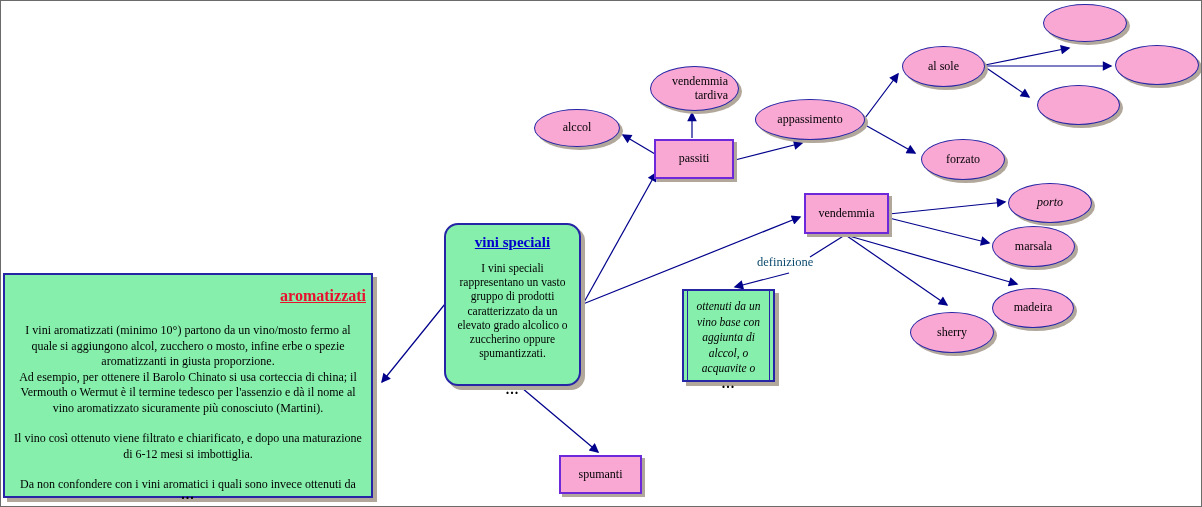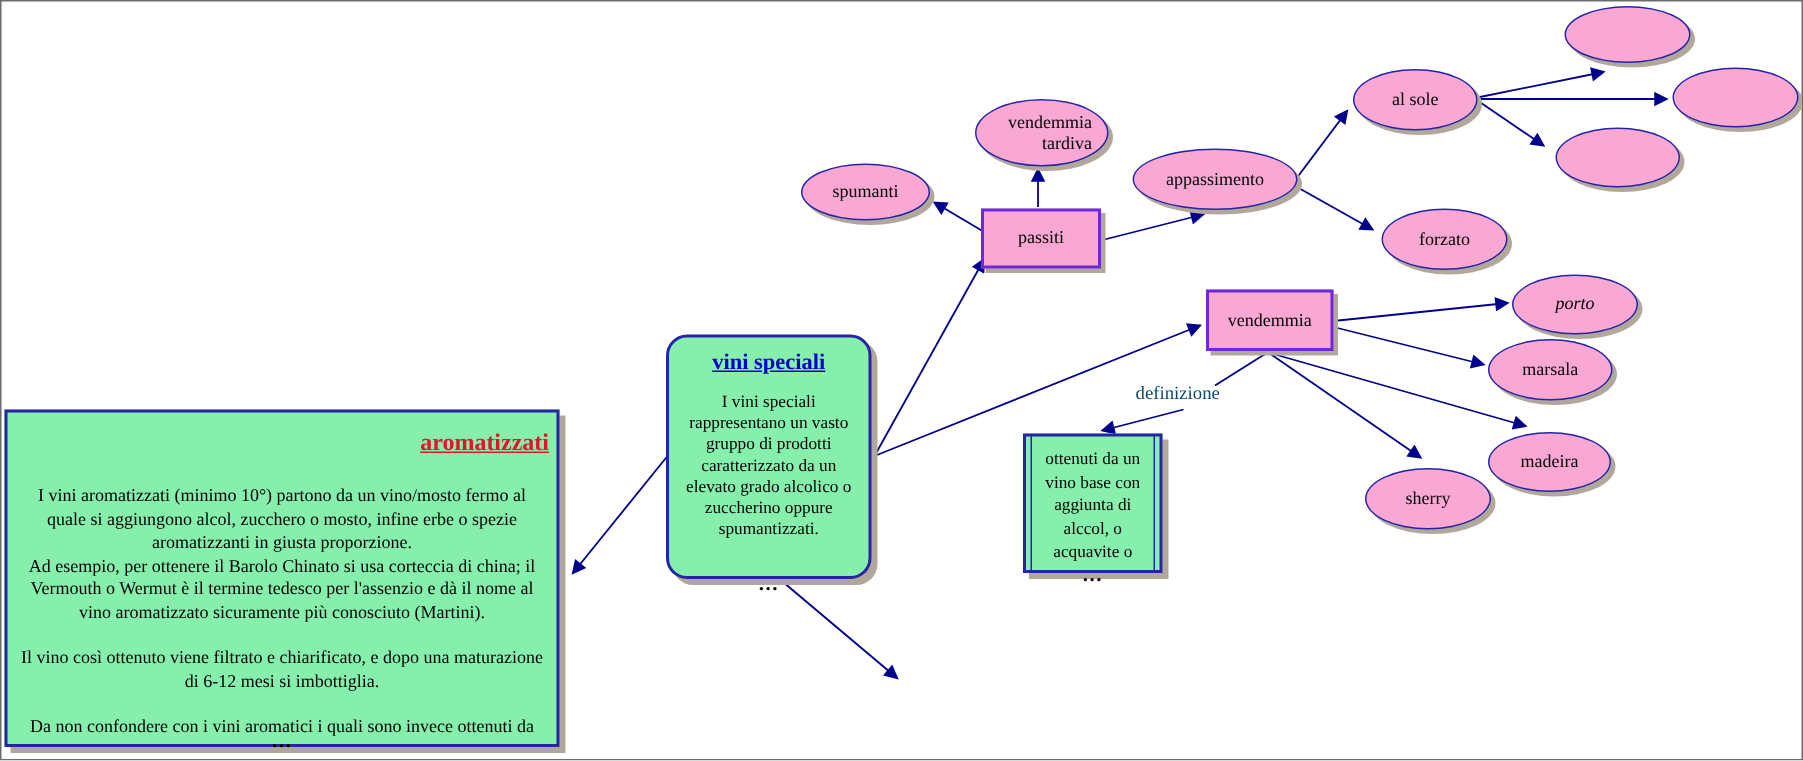--- a/index.html
+++ b/index.html
@@ -32,21 +32,21 @@
   .vini .title{display:block;text-align:center;font-weight:bold;text-decoration:underline;color:#0000cd;font-size:15px;margin:3px 0 10px 0;}
   .vini .body{font-size:11.5px;line-height:14.2px;text-align:center;margin:0 2px;}
 
   .aroma{padding:10px 5px 0 5px;}
   .aroma .title{display:block;text-align:right;font-weight:bold;text-decoration:underline;color:#e8112d;font-size:16px;margin:2px 0 18px 0;}
   .aroma p{font-size:12px;line-height:15.5px;text-align:center;margin:0 2px;}
   .aroma p.gap{margin-top:15px;}
 
   .scrollbox{padding:8px 9px 0 9px;}
   .scrollbox .inner-lines{position:absolute;left:3px;right:3px;top:-1px;bottom:-1px;border-left:1.5px solid #2525a5;border-right:1.5px solid #2525a5;pointer-events:none;}
-  .scrollbox .body{font-size:11.5px;line-height:15.5px;text-align:center;}
+  .scrollbox .body{font-size:11.5px;line-height:15.5px;text-align:center;font-style:italic;}
 
   .floating-label{position:absolute;font-size:12.5px;color:#0c4a6e;}
   .truncation{position:absolute;font-size:14px;font-weight:bold;letter-spacing:1px;color:#000;text-align:center;line-height:8px;}
 </style>
 </head>
 <body>
 
 <div class="canvas">
 
   <svg class="edges" viewBox="0 0 1202 507">
@@ -99,23 +99,26 @@
   <div class="truncation" style="left:681px;top:379px;width:93px;">...</div>
 
   <div class="floating-label" style="left:756px;top:254px;">definizione</div>
 
   <div class="node rect" style="left:653px;top:138px;width:80px;height:40px;">
     <span>passiti</span>
   </div>
   <div class="node rect" style="left:803px;top:192px;width:85px;height:41px;">
     <span>vendemmia</span>
   </div>
+  <div class="node rect" style="left:558px;top:454px;width:83px;height:39px;">
+    <span>spumanti</span>
+  </div>
 
   <div class="node ellipse" style="left:533px;top:108px;width:86px;height:38px;">
-    <span>spumanti</span>
+    <span>alccol</span>
   </div>
   <div class="node ellipse" style="left:649px;top:65px;width:89px;height:45px;padding:0 10px;font-family:Liberation Serif, serif;">
     <span>vendemmia tardiva</span>
   </div>
   <div class="node ellipse" style="left:754px;top:98px;width:110px;height:41px;">
     <span>appassimento</span>
   </div>
   <div class="node ellipse" style="left:901px;top:45px;width:83px;height:41px;">
     <span>al sole</span>
   </div>

